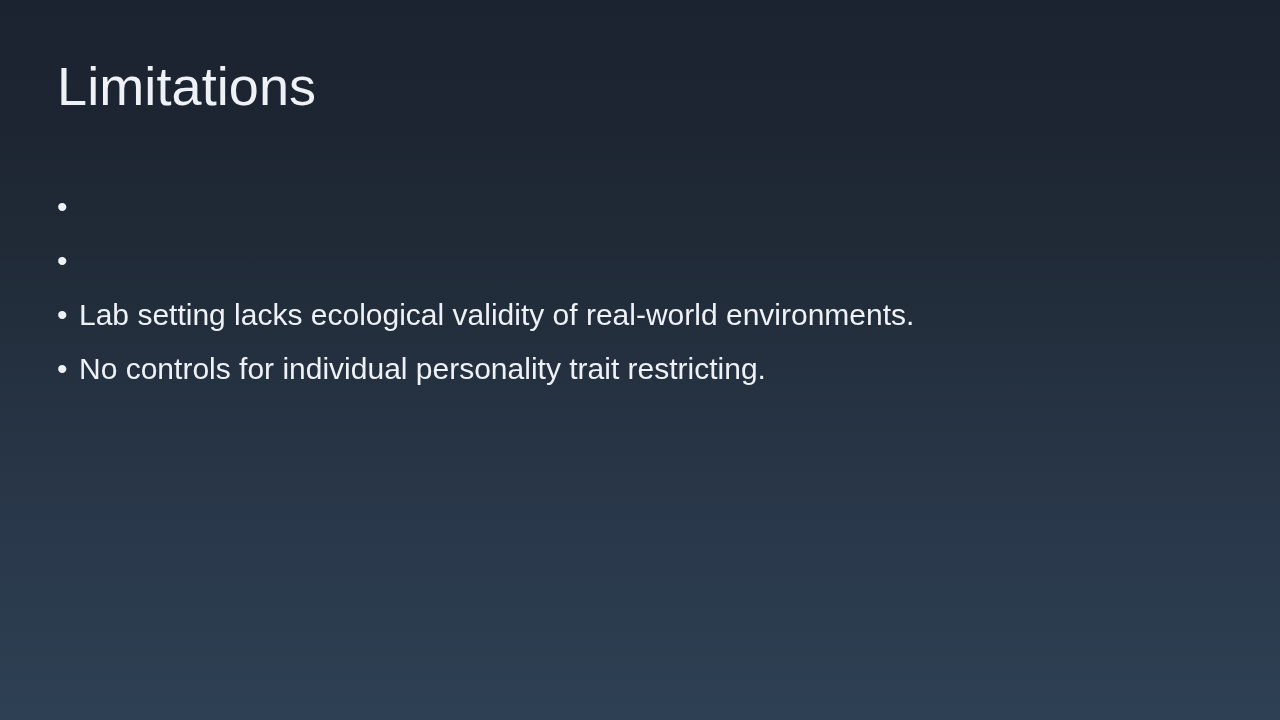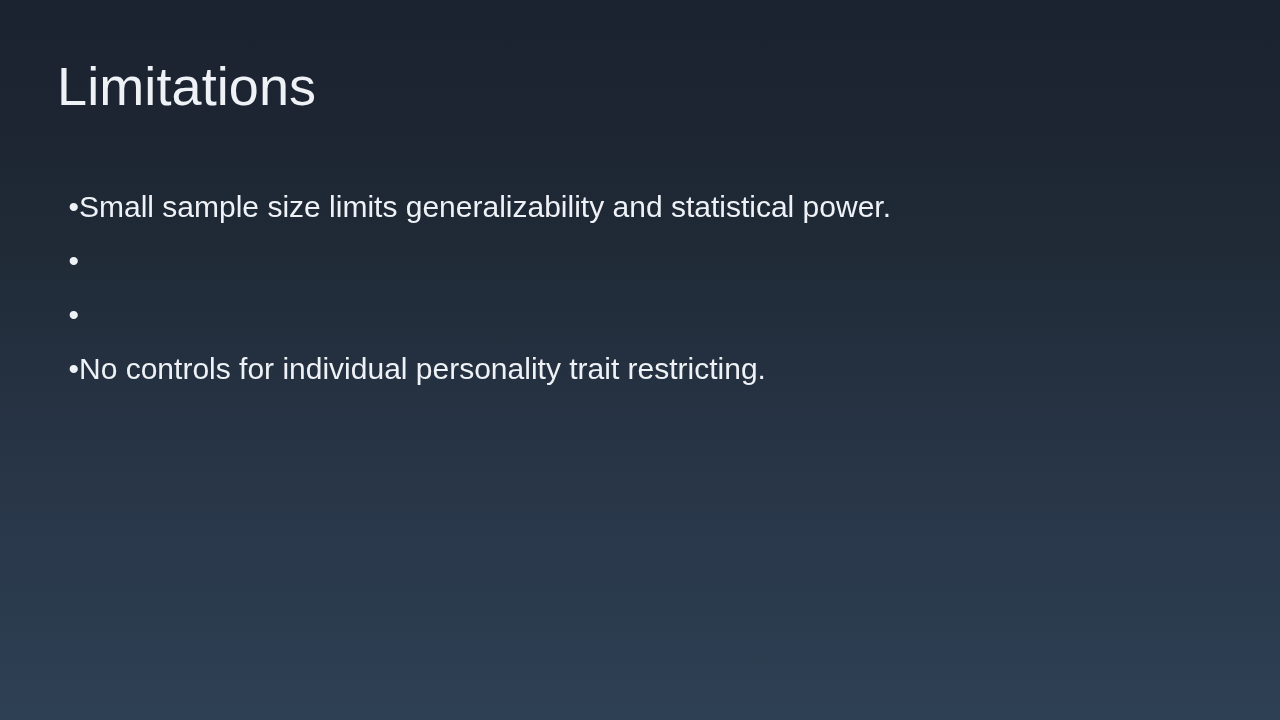--- a/index.html
+++ b/index.html
@@ -21,21 +21,20 @@
     box-sizing: border-box;
     background: linear-gradient(180deg,
         #1b2230 0%,
         #1d2532 18%,
         #202a37 34%,
         #24303f 50%,
         #283648 68%,
         #2b3b4e 84%,
         #2e4054 100%);
     overflow: hidden;
-    text-align: right;
   }
 
   #slide-title {
     position: absolute;
     left: 57px;
     top: 57px;
     margin: 0;
     padding: 0;
     font-size: 54px;
     font-weight: normal;
@@ -84,29 +83,29 @@
 <body>
 
 <div id="slide">
 
   <h1 id="slide-title">Limitations</h1>
 
   <ul id="bullet-list">
 
     <li class="bullet-item">
       <span class="bullet-marker">•</span>
-      <span class="bullet-text">Small sample size limits generalizability and statistical power.</span>
     </li>
 
     <li class="bullet-item">
       <span class="bullet-marker">•</span>
     </li>
 
     <li class="bullet-item">
       <span class="bullet-marker">•</span>
+      <span class="bullet-text">Lab setting lacks ecological validity of real-world environments.</span>
     </li>
 
     <li class="bullet-item">
       <span class="bullet-marker">•</span>
       <span class="bullet-text">No controls for individual personality trait restricting.</span>
     </li>
 
   </ul>
 
 </div>

